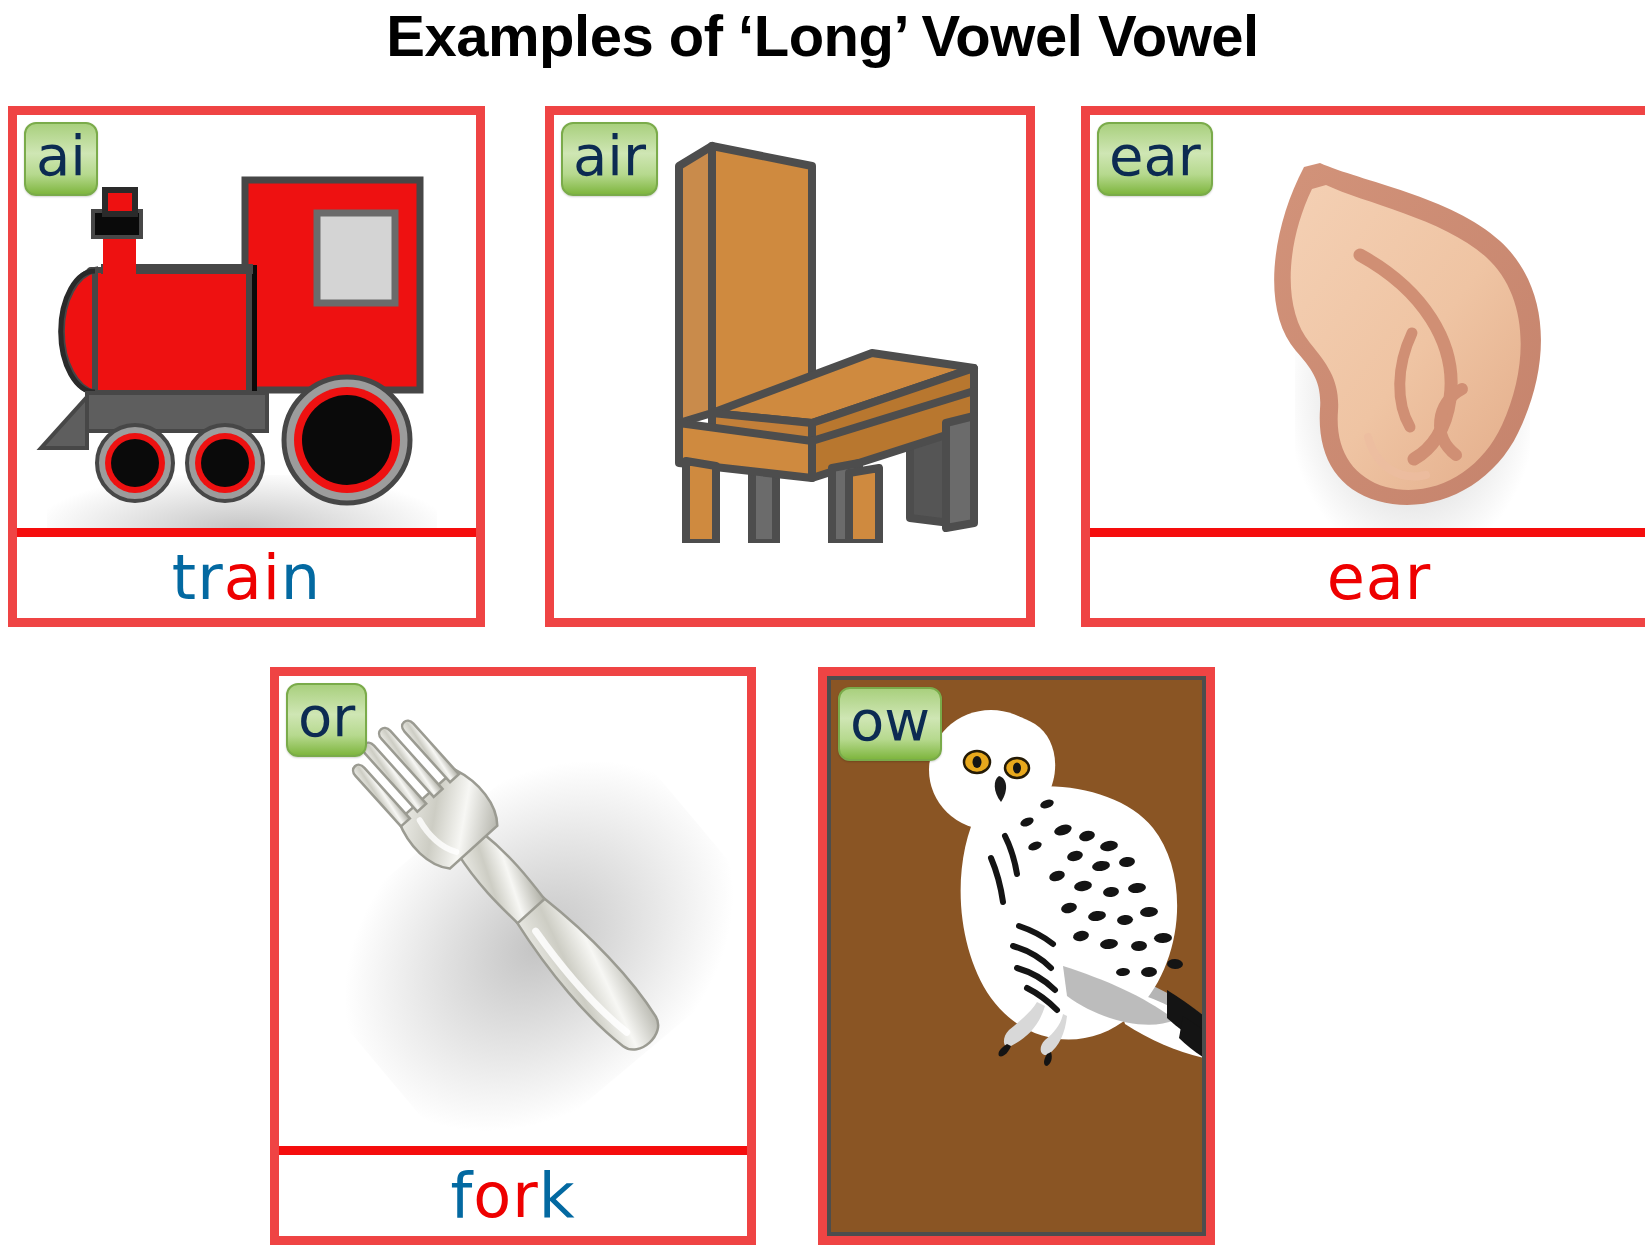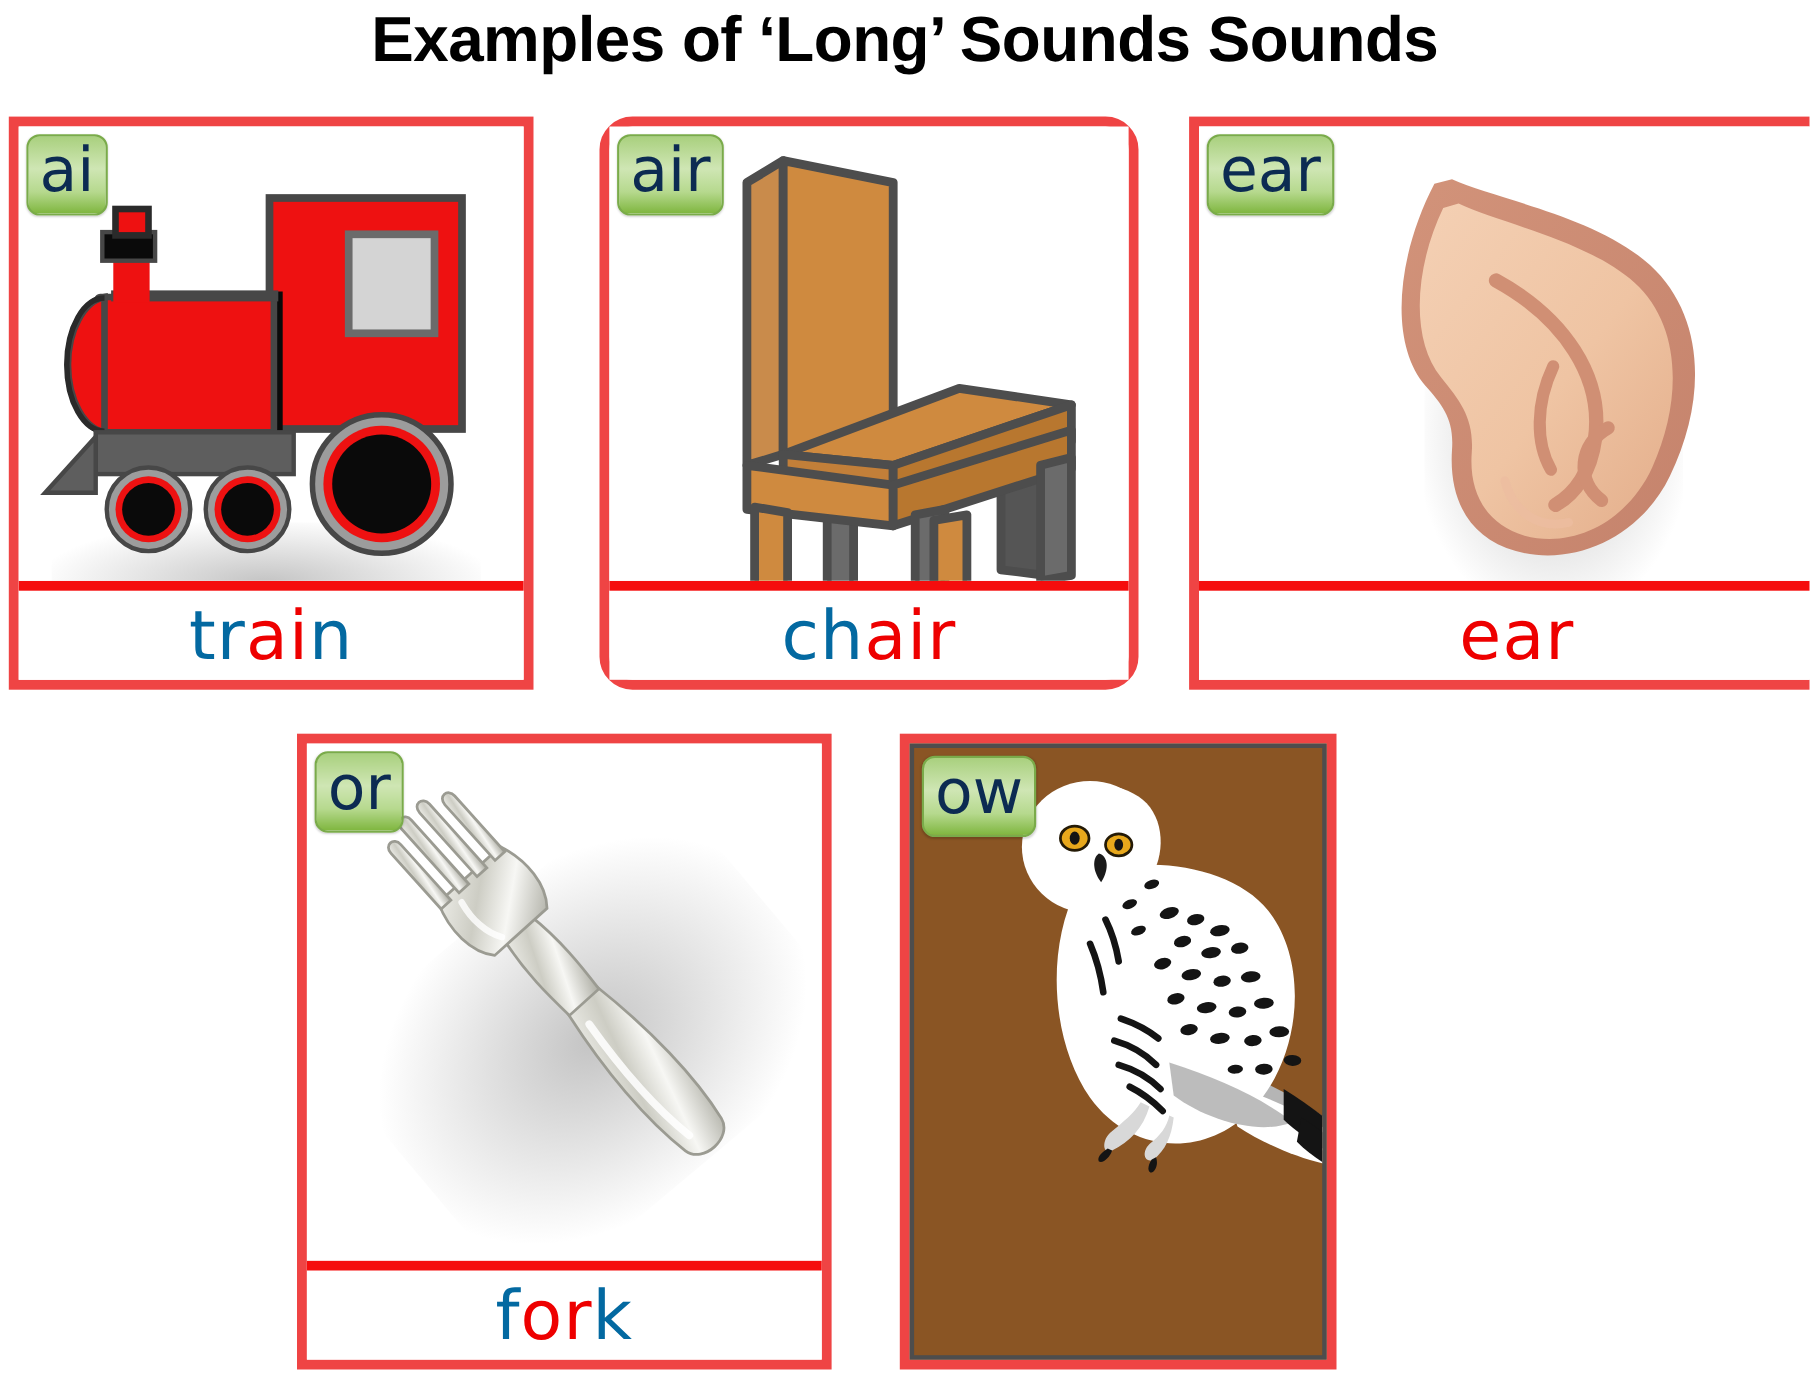--- a/index.html
+++ b/index.html
@@ -103,21 +103,21 @@
     pointer-events: none;
   }
 
   svg { display: block; }
 </style>
 </head>
 <body>
 
 <div id="page">
 
-  <div id="page-title">Examples of ‘Long’ Sounds Sounds</div>
+  <div id="page-title">Examples of ‘Long’ Vowel Vowel</div>
 
   <div class="card" style="left:8px; top:106px; width:477px; height:521px;">
 
     <div class="card-picture">
       <div class="tag">
         <span>ai</span>
       </div>
 
       <div class="blob-shadow" style="left:30px; top:360px; width:390px; height:110px;"></div>
 
@@ -159,21 +159,21 @@
       </svg>
     </div>
 
     <div class="card-caption" style="height:90px;">
       <span class="word">
         <span class="g">tr</span><span class="r">ai</span><span class="g">n</span>
       </span>
     </div>
   </div>
 
-  <div class="card" style="left:545px; top:106px; width:490px; height:521px;border-radius:30px;">
+  <div class="card" style="left:545px; top:106px; width:490px; height:521px;">
 
     <div class="card-picture">
       <div class="tag">
         <span>air</span>
       </div>
 
       <svg width="472" height="420" viewBox="0 0 472 420" style="position:absolute; left:0; top:8px;">
         <g stroke="#4d4d4d" stroke-width="8" stroke-linejoin="round">
 
           <path d="M356 255 L396 262 L396 400 L356 395 Z" fill="#555555" stroke="#4d4d4d"></path>
@@ -198,25 +198,20 @@
 
           <path d="M132 338 L162 343 L162 420 L132 420 Z" fill="#cf8a3f"></path>
 
           <path d="M295 350 L325 345 L325 420 L295 420 Z" fill="#cf8a3f"></path>
 
           <path d="M392 300 L420 293 L420 400 L392 405 Z" fill="#6b6b6b"></path>
         </g>
       </svg>
     </div>
 
-    <div class="card-caption" style="height:90px;">
-      <span class="word">
-        <span class="g">ch</span><span class="r">air</span>
-      </span>
-    </div>
   </div>
 
   <div class="card" style="left:1081px; top:106px; width:596px; height:521px;">
 
     <div class="card-picture">
       <div class="tag">
         <span>ear</span>
       </div>
 
       <div class="blob-shadow" style="left:205px; top:120px; width:235px; height:320px;"></div>

